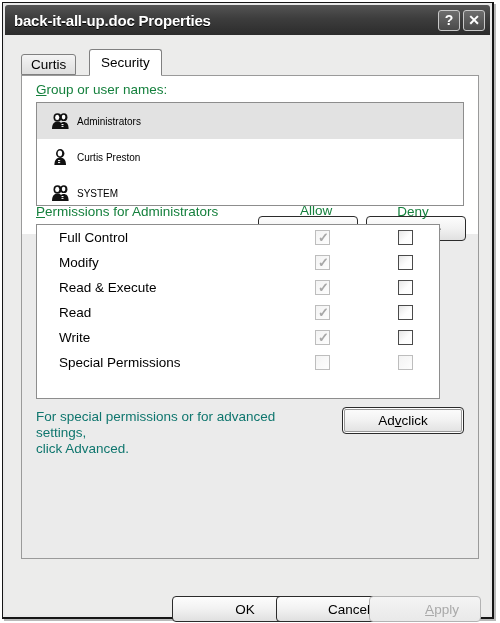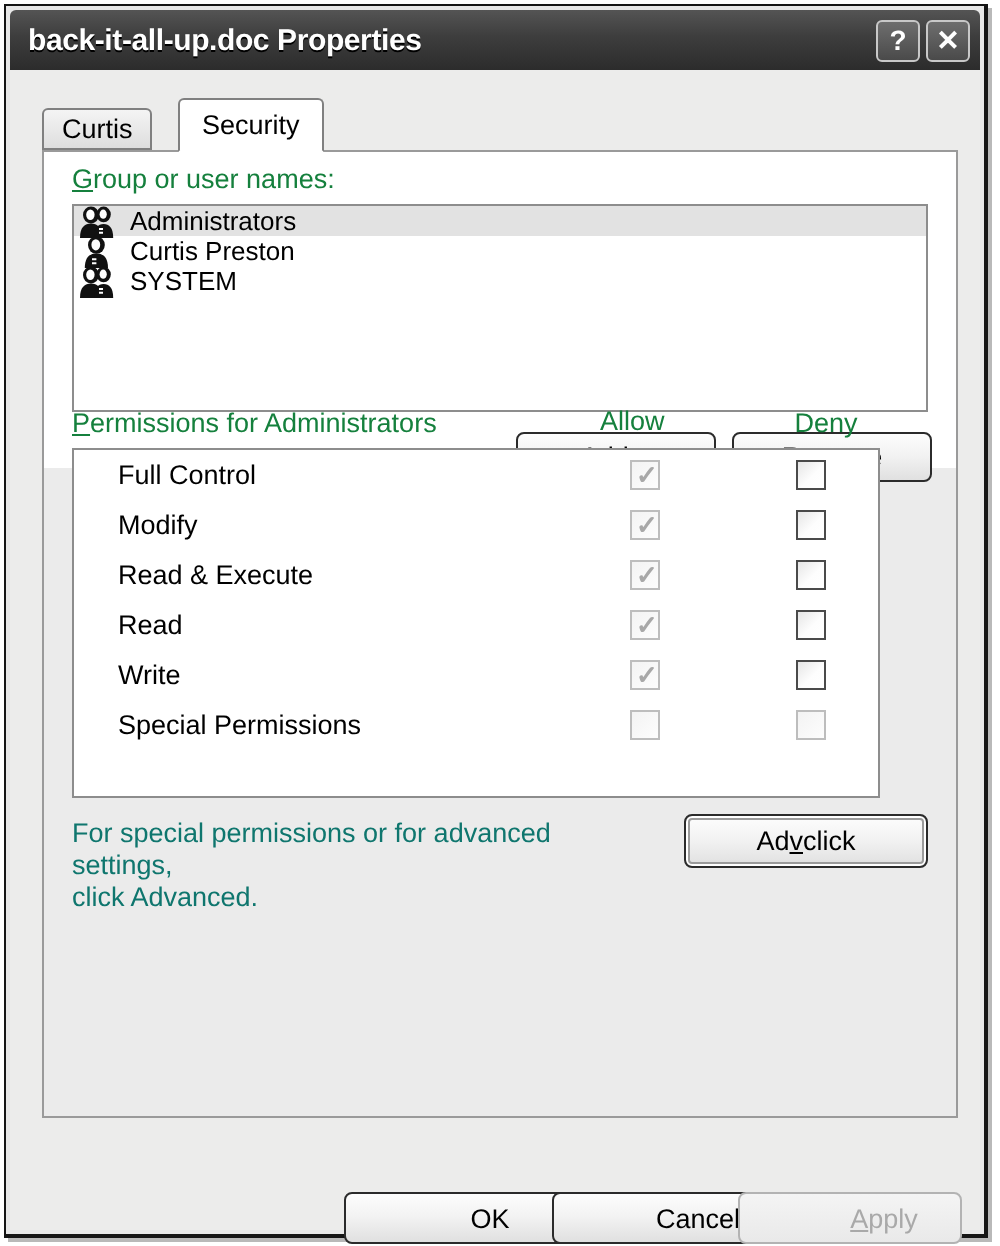--- a/index.html
+++ b/index.html
@@ -149,25 +149,25 @@
     left: 14px;
     top: 26px;
     width: 428px;
     height: 104px;
     background: #ffffff;
     border: 1px solid #8d8d8d;
     box-sizing: border-box;
     overflow: hidden;
   }
   .grp-row {
-    height: 15px;
-    display: flex;
-    align-items: center;
-    padding-left: 2px;
-    font-size: 13px;
+    height: 36px;
+    display: flex;
+    align-items: center;
+    padding-left: 14px;
+    font-size: 10px;
     color: #000;
   }
   .grp-row.selected { background: #e2e2e2; }
   .grp-icon { width: 20px; height: 18px; margin-right: 6px; flex: none; }
   .grp-name { white-space: nowrap; }
 
   
   .btn {
     position: absolute;
     background: linear-gradient(to bottom, #fdfdfd 0%, #f2f2f2 48%, #e0e0e0 100%);

